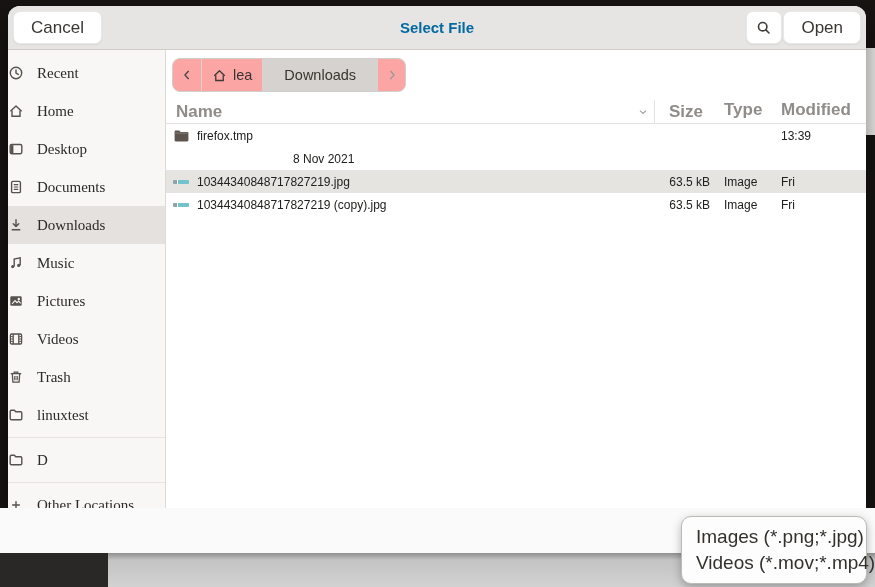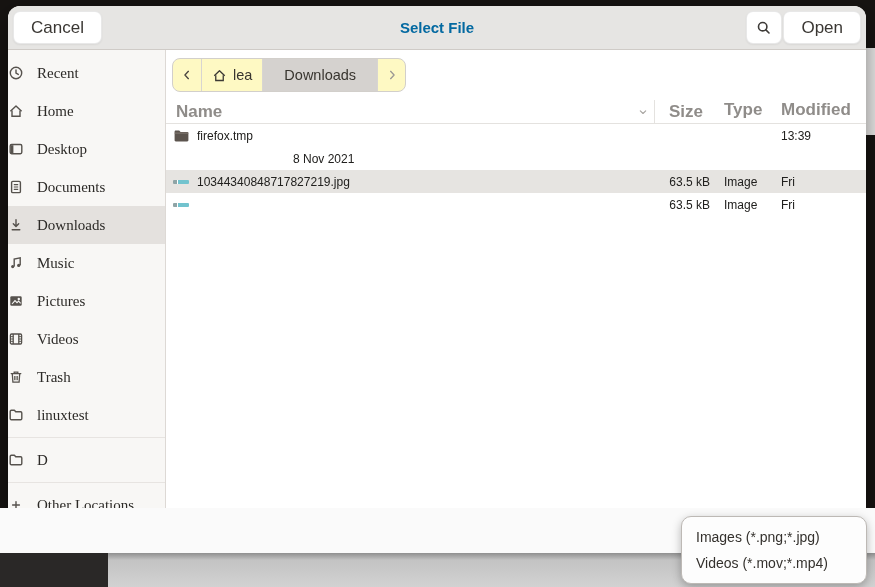--- a/index.html
+++ b/index.html
@@ -42,21 +42,21 @@
   .side-item{height:38px;display:flex;align-items:center;gap:13px;
     font-size:15px;color:#2c2a27;font-family:Liberation Serif, serif;}
   .side-item.selected{background:#e4e1de;}
   .side-item svg{flex:0 0 auto;color:#56524d;}
   .side-sep{border-top:1px solid #e7e4e1;margin:3px 0;}
 
   
   .pane{flex:1;background:#fff;display:flex;flex-direction:column;min-width:0;}
   .pathbar-row{height:50px;box-sizing:border-box;padding:8px 0 0 6px;}
   .pathbar{display:inline-flex;height:34px;border:1px solid #d2cfcb;border-radius:8px;
-    overflow:hidden;background:#fef9c3;box-sizing:border-box;}
+    overflow:hidden;background:#fca5a5;box-sizing:border-box;}
   .seg{display:flex;align-items:center;gap:6px;padding:0 10px;font-size:14.5px;
     color:#38352f;border-left:1px solid #d8d5d1;}
   .seg:first-child{border-left:none;}
   .seg.nav{width:28px;justify-content:center;padding:0;box-sizing:border-box;color:#4a4641;}
   .seg.current{background:#d5d2cf;padding:0 21px;}
   .seg.fwd{color:#9c9995;}
 
   .cols{height:24px;display:flex;align-items:flex-start;border-bottom:1px solid #e4e2df;
     font-size:17px;font-weight:bold;color:#8f8c89;box-sizing:border-box;}
   .col-name{flex:1;display:flex;align-items:center;justify-content:space-between;
@@ -76,21 +76,21 @@
   .cell-mod{width:86px;min-width:86px;padding-left:1px;box-sizing:border-box;}
   .ficon{width:16px;height:14px;display:flex;align-items:center;flex:0 0 auto;}
   .thumb{width:16px;height:4px;border-radius:1px;flex:0 0 auto;
     background:linear-gradient(90deg,#8fa4a6 0 22%,#ffffff 22% 30%,#72c3ce 30% 100%);}
 
   
   .filter-popup{position:absolute;left:681px;top:516px;width:186px;z-index:10;
     background:#fdfdfd;border:1px solid #bdb9b5;border-radius:10px;
     box-shadow:0 3px 10px rgba(0,0,0,.28);padding:7px 0;box-sizing:border-box;}
   .filter-item{height:26px;display:flex;align-items:center;padding:0 14px;
-    font-size:14px;color:#34312d;white-space:nowrap;}
+    font-size:19px;color:#34312d;white-space:nowrap;}
 </style>
 </head>
 <body>
 
 <div class="bg-right-sliver"></div>
 <div class="bottom-band-left"></div>
 <div class="bottom-band-right"></div>
 
 <div class="dialog">
 
@@ -307,20 +307,21 @@
           <span>10344340848717827219.jpg</span>
         </div>
         <div class="cell-size">63.5 kB</div>
         <div class="cell-type">Image</div>
         <div class="cell-mod">Fri</div>
       </div>
 
       <div class="row">
         <div class="cell-name">
           <span class="thumb"></span>
+          <span>10344340848717827219 (copy).jpg</span>
         </div>
         <div class="cell-size">63.5 kB</div>
         <div class="cell-type">Image</div>
         <div class="cell-mod">Fri</div>
       </div>
 
     </div>
   </div>
 </div>
 

